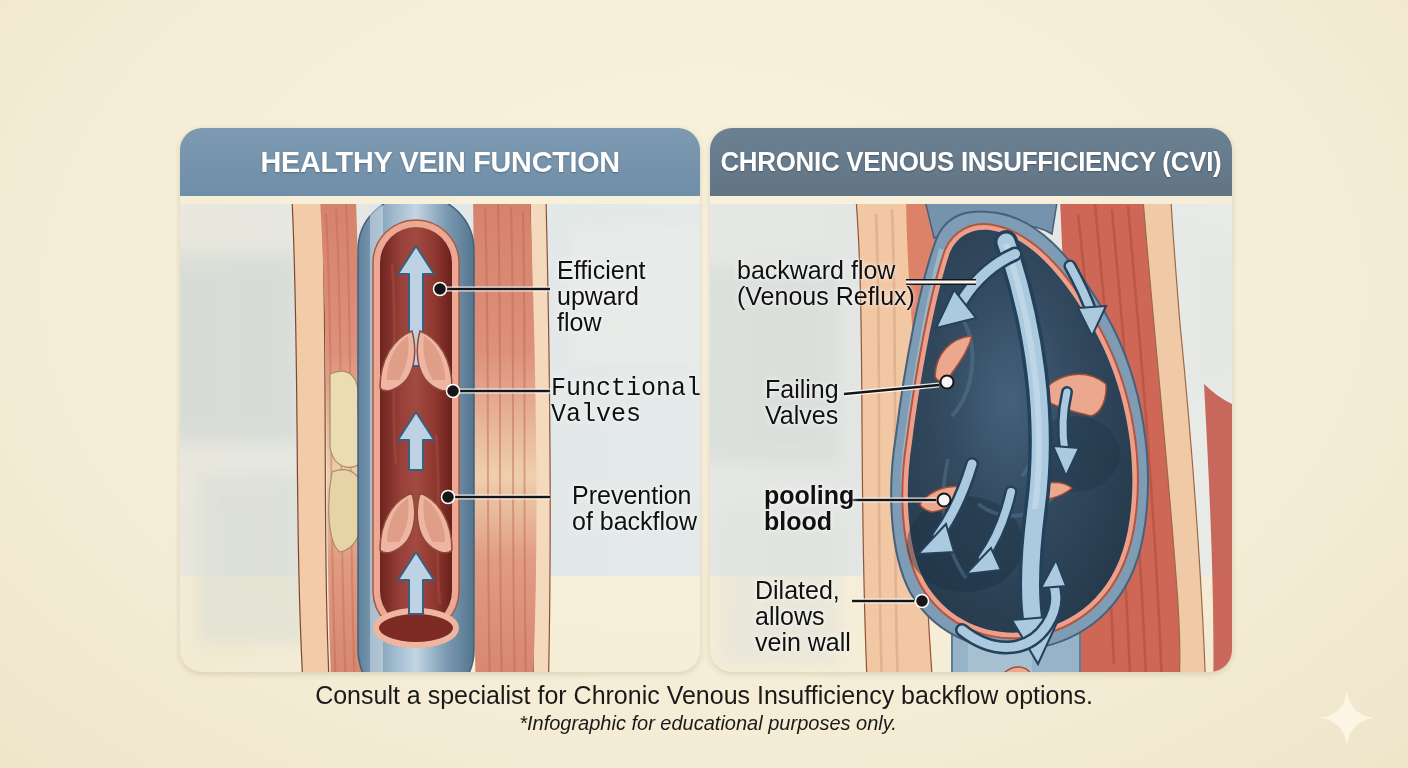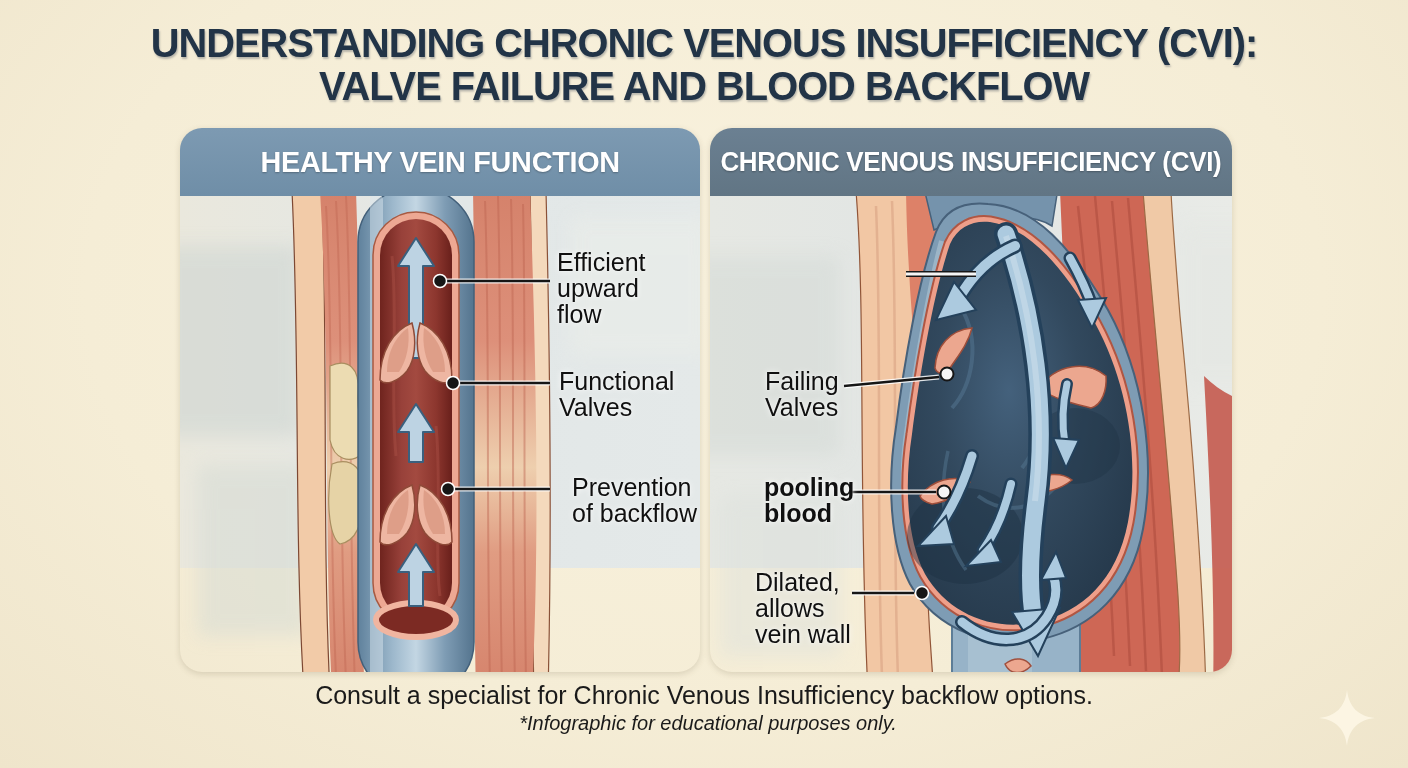--- a/index.html
+++ b/index.html
@@ -23,55 +23,51 @@
   .panel-left{left:180px;width:520px;}
   .panel-right{left:710px;width:522px;}
   .panel-header{
     height:68px;display:flex;align-items:center;justify-content:center;
     color:#fff;font-weight:700;letter-spacing:-.3px;
     text-shadow:0 1px 2px rgba(0,0,0,.28);
   }
   .panel-left .panel-header{background:linear-gradient(#7d9ab2,#6f8ea7);font-size:30px;}
   .panel-right .panel-header{background:linear-gradient(#6b8092,#617584);font-size:27px;}
   .panel-header span{display:inline-block;transform:scaleX(.96);white-space:nowrap;}
-  .panel-body{position:relative;height:372px;}
+  .panel-body{position:relative;height:372px;margin-top:8px;}
   .panel-left .panel-body{background:linear-gradient(90deg,#eae8dd,#e2e7e7 55%,#e4e9e9);}
   .panel-right .panel-body{background:linear-gradient(90deg,#e6e8e3,#e1e5e4 45%,#e9ebe7);}
   .panel-body svg{position:absolute;top:0;left:0;}
   
   .callout-label{
     position:absolute;color:#101010;font-size:25px;line-height:26px;font-weight:400;
     text-shadow:0 0 6px rgba(255,255,255,.9), 0 0 2px rgba(255,255,255,.7);
     white-space:nowrap;
   }
   .hl-1{left:377px;top:53px;}
-  .hl-2{left:379px;top:172px;}
+  .hl-2{left:371px;top:172px;font-family:Liberation Mono, monospace;}
   .hl-3{left:392px;top:278px;}
   .cl-1{left:27px;top:53px;}
   .cl-2{left:55px;top:172px;}
   .cl-3{left:54px;top:278px;font-weight:bold;}
   .cl-4{left:45px;top:373px;}
   
   .footer{
     position:absolute;top:681px;left:0;width:100%;text-align:center;color:#1a1a1a;
   }
   .footer-line{font-size:25px;line-height:28px;}
   .footer-key{font-weight:700;margin-right:7px;}
   .footer-note{font-size:20px;line-height:24px;font-style:italic;margin-top:2px;padding-left:8px;}
   .sparkle{position:absolute;left:1319px;top:690px;width:56px;height:56px;}
 </style>
 </head>
 <body>
 
 <div class="stage">
 
-  <div class="main-title">
-    <span class="t-line">UNDERSTANDING CHRONIC VENOUS INSUFFICIENCY (CVI):</span>
-    <span class="t-line">VALVE FAILURE AND BLOOD BACKFLOW</span>
-  </div>
 
   <section class="panel panel-left">
     <div class="panel-header">
       <span>HEALTHY VEIN FUNCTION</span>
     </div>
     <div class="panel-body">
       <svg width="520" height="492" viewBox="0 0 520 492">
         <defs>
           <linearGradient id="veinBlueL" x1="0" y1="0" x2="1" y2="0">
             <stop offset="0" stop-color="#5f819c"></stop>
@@ -296,20 +292,24 @@
             <line x1="134" y1="190" x2="229" y2="181"></line>
             <line x1="140" y1="296" x2="226" y2="296"></line>
             <line x1="142" y1="397" x2="204" y2="397"></line>
           </g>
           <circle cx="237" cy="178" r="6.5" fill="#f5f5f5" stroke="#161616" stroke-width="2"></circle>
           <circle cx="234" cy="296" r="6.5" fill="#f5f5f5" stroke="#161616" stroke-width="2"></circle>
           <circle cx="212" cy="397" r="6.5" fill="#161616" stroke="#ffffff" stroke-width="1.5"></circle>
         </g>
       </svg>
 
+      <div class="callout-label cl-1">
+        <div>backward flow</div>
+        <div>(Venous Reflux)</div>
+      </div>
       <div class="callout-label cl-2">
         <div>Failing</div>
         <div>Valves</div>
       </div>
       <div class="callout-label cl-3">
         <div>pooling</div>
         <div>blood</div>
       </div>
       <div class="callout-label cl-4">
         <div>Dilated,</div>

